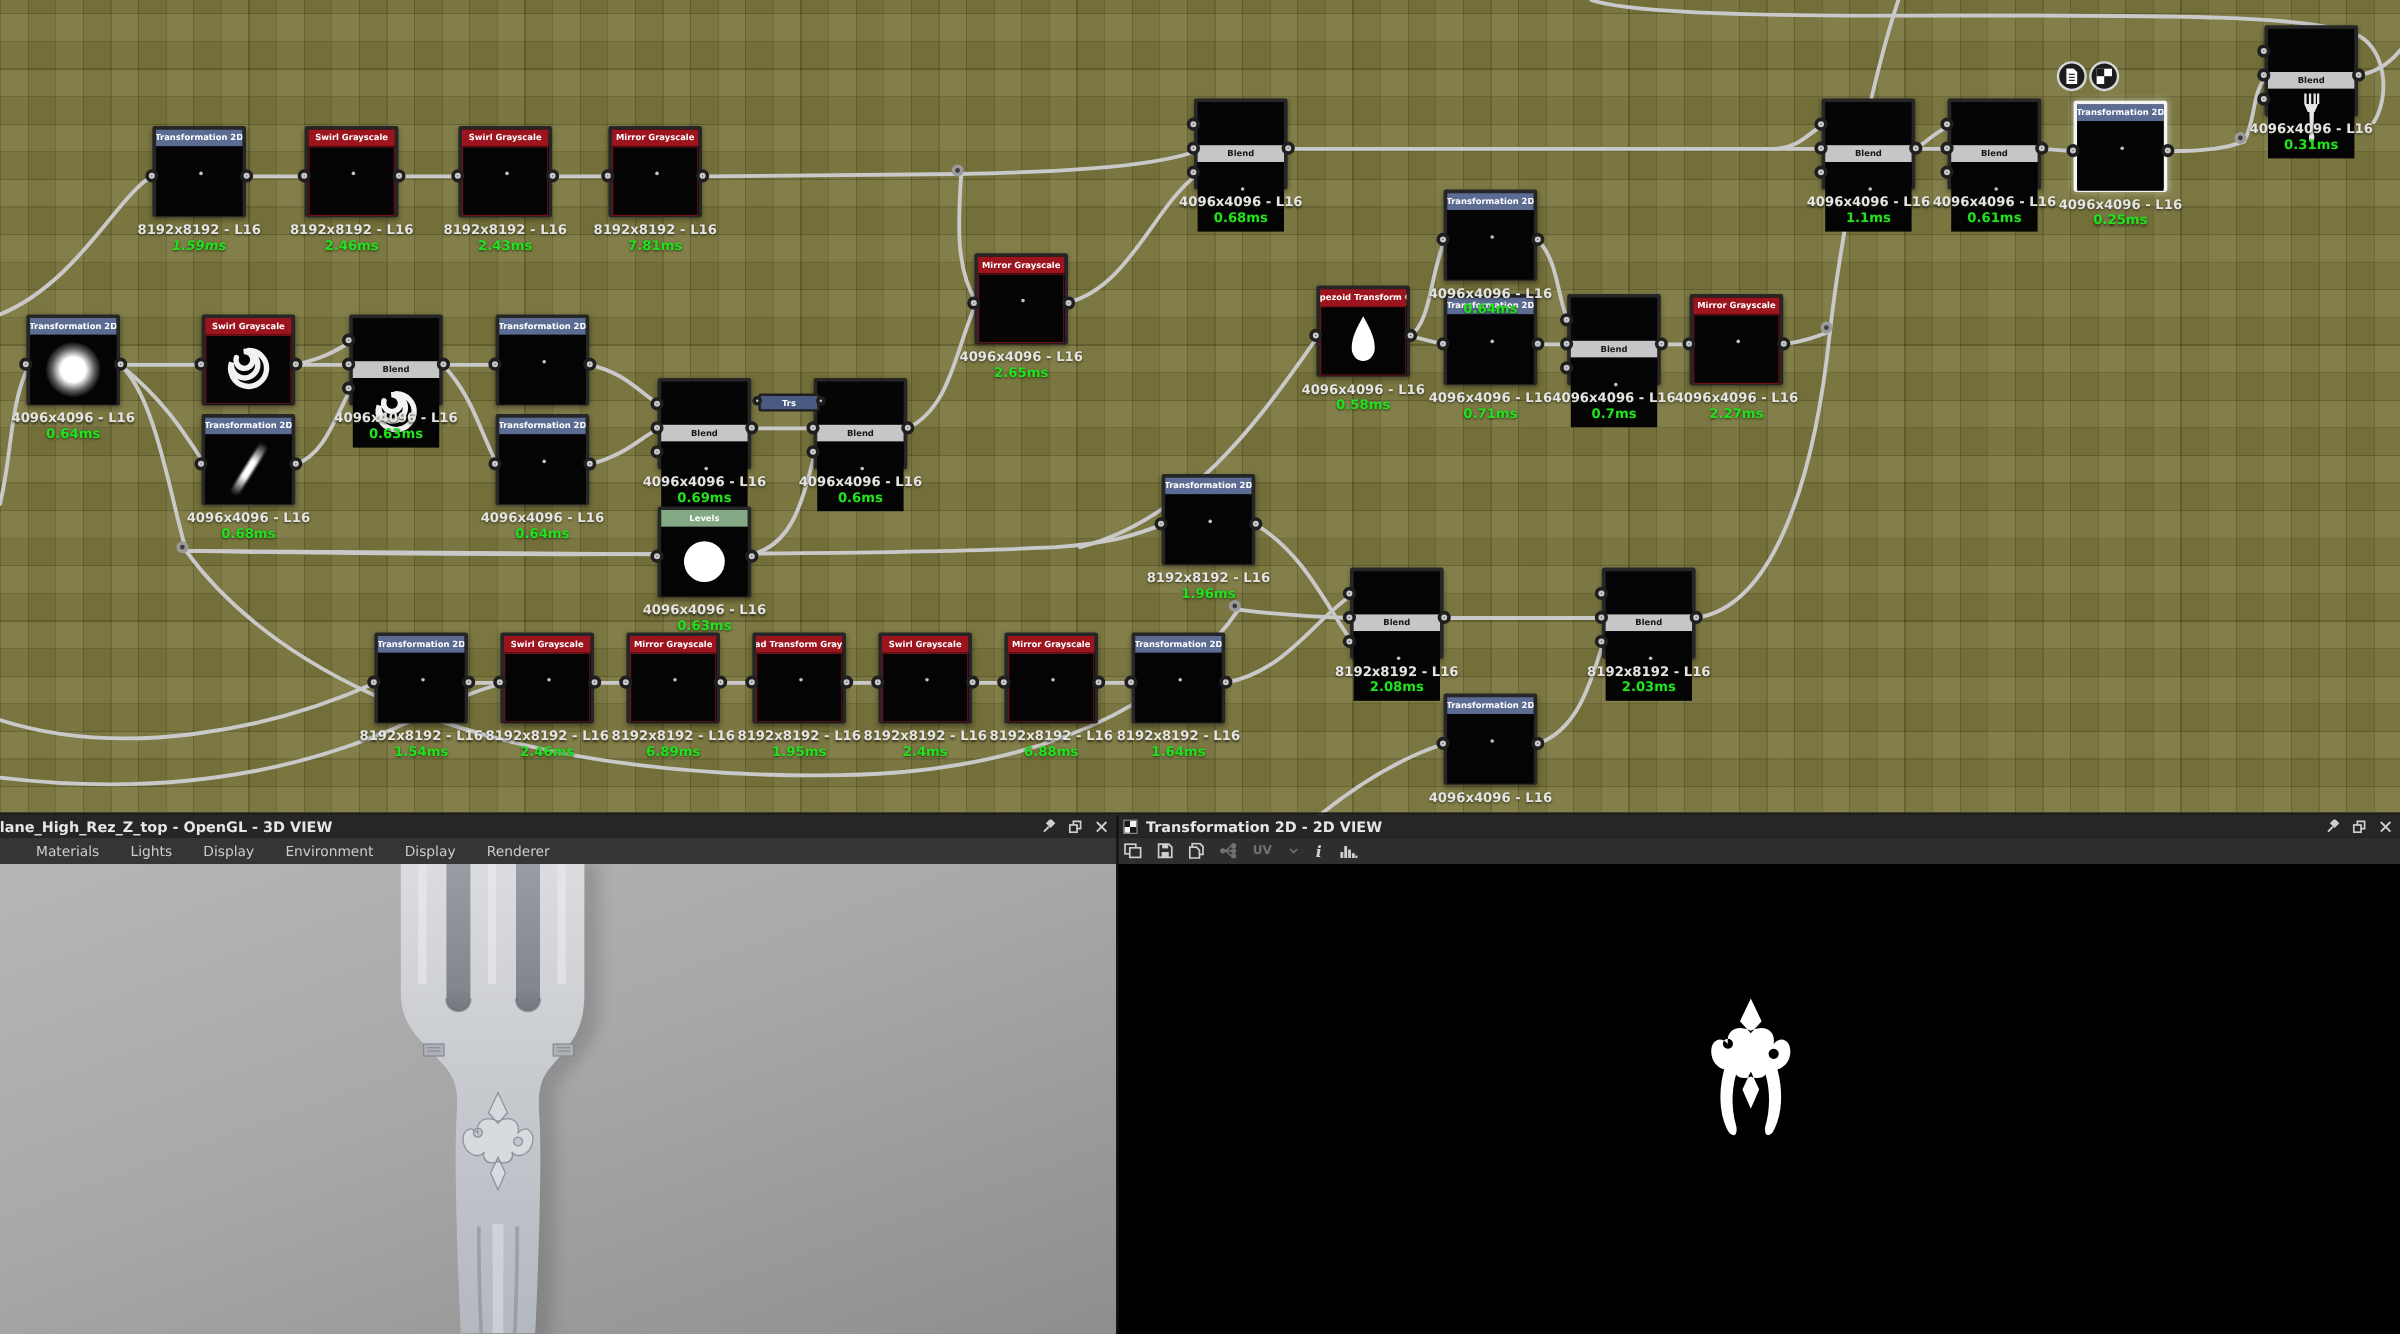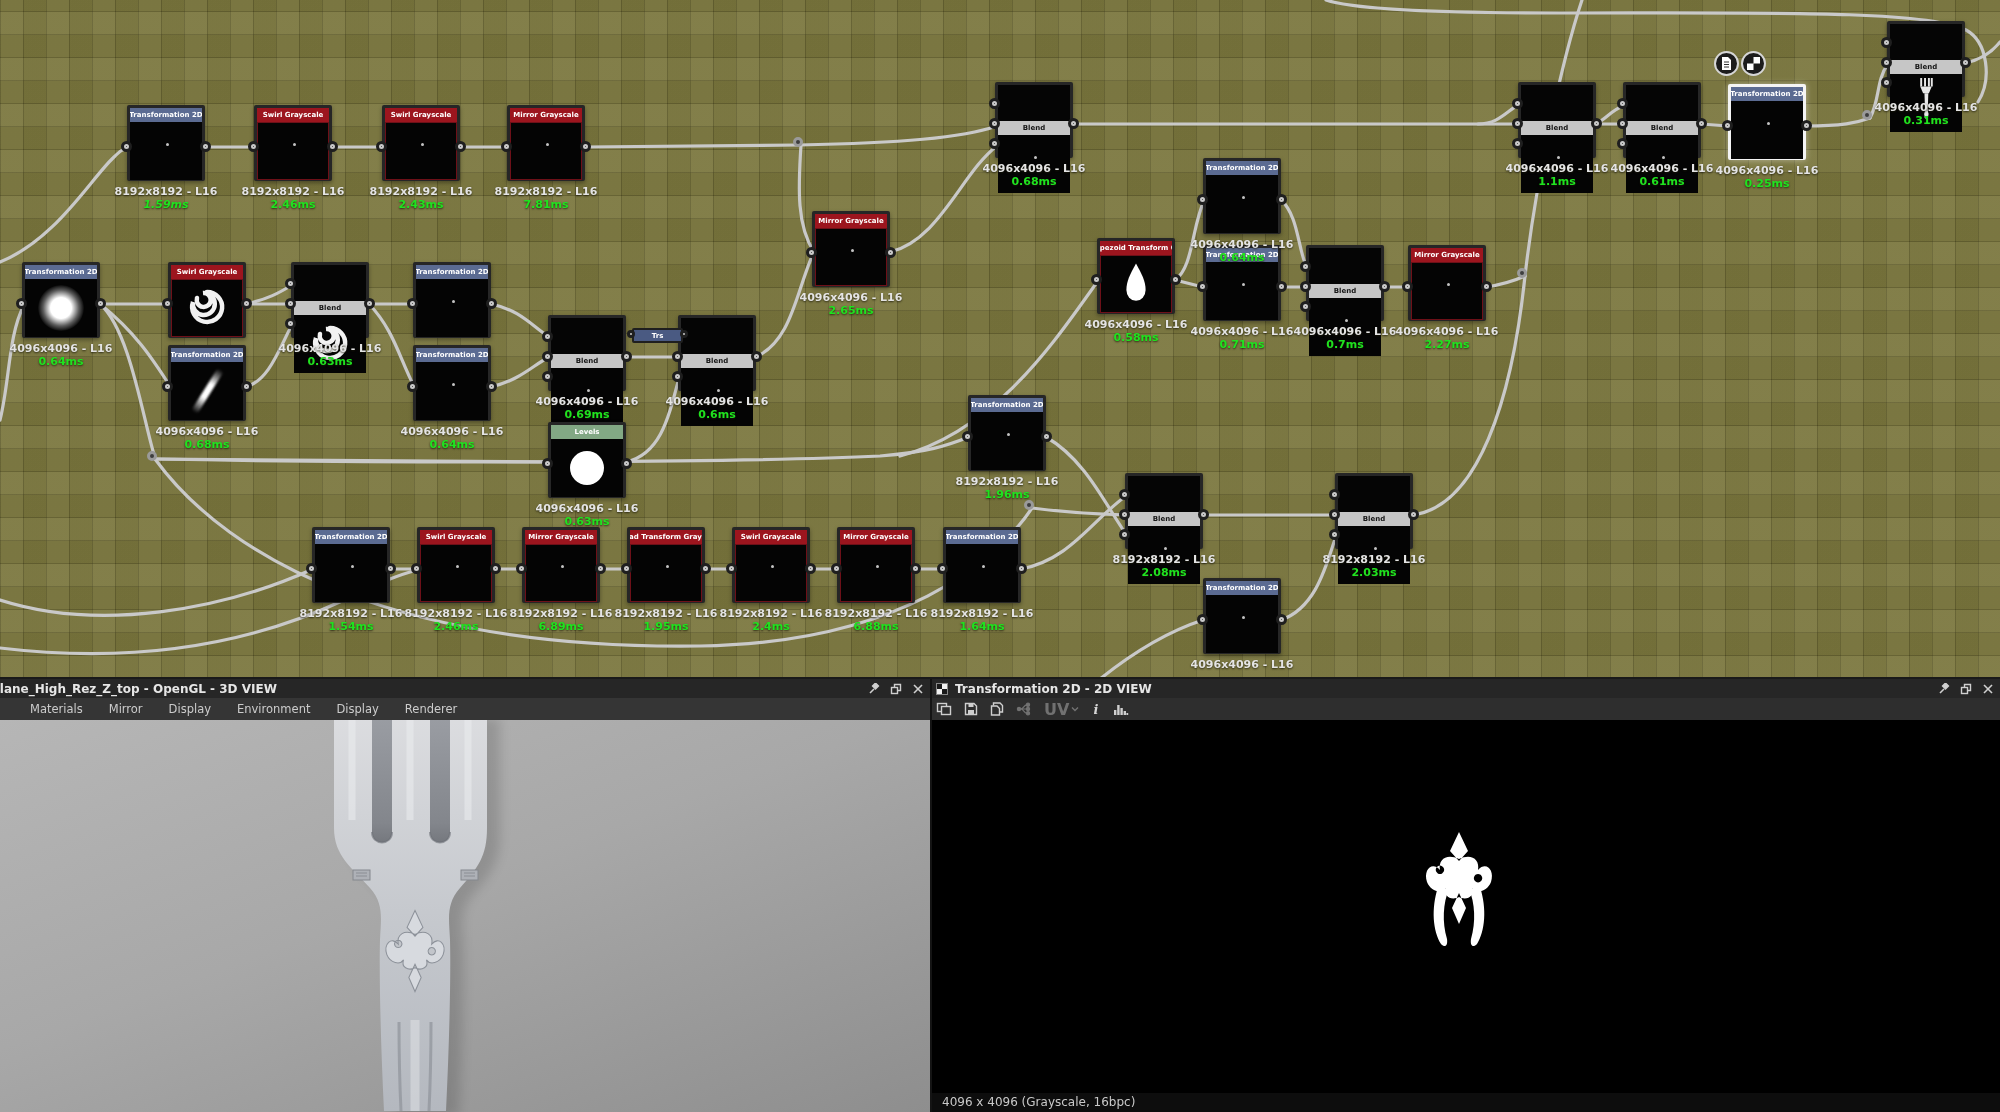--- a/index.html
+++ b/index.html
@@ -67,21 +67,21 @@
   .checker-ic { width:12px; height:12px; margin:0 7px 0 4px; flex:0 0 auto;
     background:conic-gradient(#f2f2f2 0 25%, #1a1a1a 0 50%, #f2f2f2 0 75%, #1a1a1a 0);
     border:1px solid #888; }
   .vmenu { height:22px; background:#353535; display:flex; align-items:center;
     font-size:11.5px; color:#cccccc; padding-left:30px; gap:26px; }
   .vmenu span { cursor:default;text-align:center; }
   .vtoolbar { height:22px; background:#2e2e2e; display:flex; align-items:center;
     padding-left:4px; gap:12px; }
   .tbi { display:flex; align-items:center; height:22px; }
   .tbi.grayed { opacity:.42; }
-  .uv-label { color:#cfcfcf; font-size:16px; font-weight:bold; margin-right:2px; }
+  .uv-label { color:#cfcfcf; font-size:10px; font-weight:bold; margin-right:14px; }
   .vp3d { position:relative; width:930px; height:392px; overflow:hidden;
     background:linear-gradient(160deg,#b6b6b6 0%, #a8a8a8 45%, #8e8e8e 100%); }
   .vp2d { position:relative; width:1068px; height:392px; background:#000; overflow:hidden; }
   .status { position:absolute; left:0; bottom:0; width:100%; height:19px; background:#0d0d0d;
     color:#c9c9c9; font-size:12px; line-height:19px; padding-left:10px; }
 </style>
 </head>
 <body>
 
 <div id="graph">
@@ -563,21 +563,21 @@
       <svg width="12" height="12" viewBox="0 0 12 12">
           <g stroke="#cfcfcf" stroke-width="1.6">
             <line x1="2" y1="2" x2="10" y2="10"></line>
             <line x1="10" y1="2" x2="2" y2="10"></line>
           </g>
         </svg>
     </span>
   </div>
   <div class="vmenu" id="menu3d">
       <span>Materials</span>
-      <span>Mirror</span>
+      <span>Lights</span>
       <span>Display</span>
       <span>Environment</span>
       <span>Display</span>
       <span>Renderer</span>
     </div>
   <div class="vp3d">
     <svg width="930" height="392" viewBox="0 0 930 392">
       <defs>
         <linearGradient id="forkg" x1="0" y1="0" x2="0" y2="1">
           <stop offset="0" stop-color="#dcdde0"></stop>
@@ -708,15 +708,14 @@
         </svg>
       </span>
   </div>
   <div class="vp2d">
     <svg width="1068" height="392" viewBox="0 0 1068 392">
       <g transform="translate(527,167)" fill="#ffffff">
         <use href="#orn-core"></use>
         <use href="#orn-legs"></use>
       </g>
     </svg>
-    <div class="status">4096 x 4096 (Grayscale, 16bpc)</div>
   </div>
 </div>
 
 </body></html>

